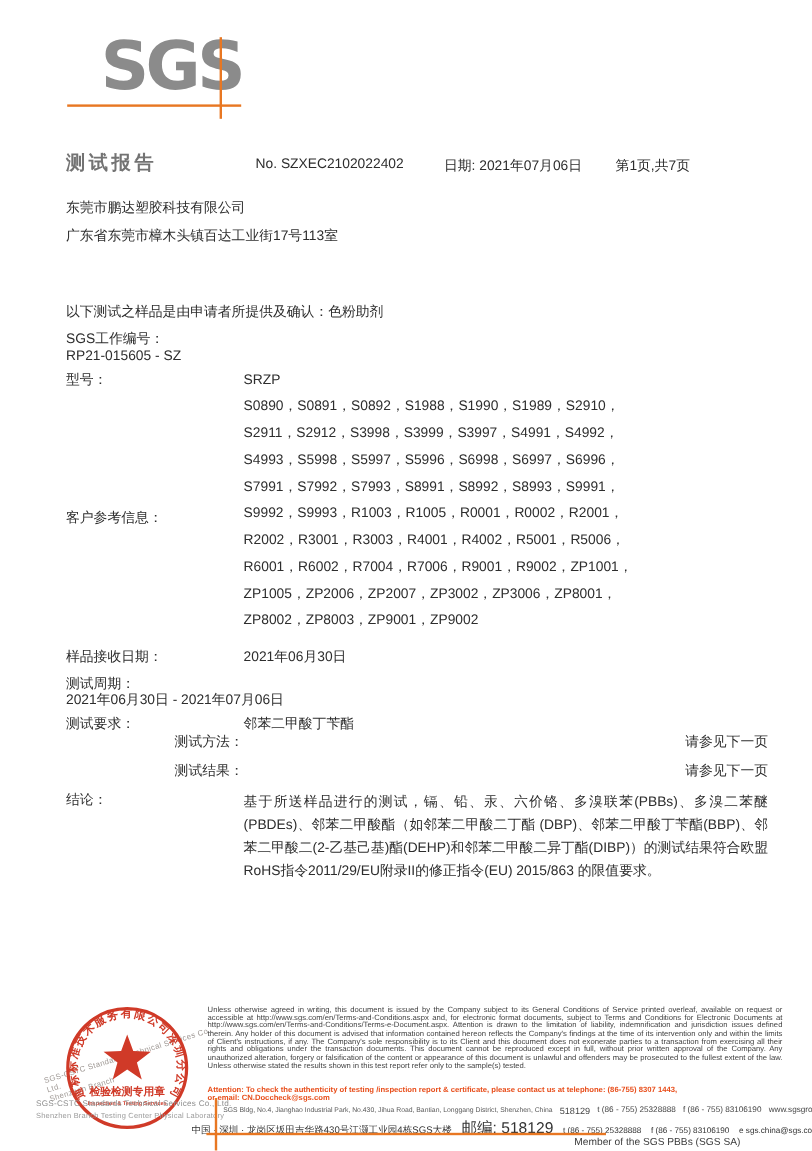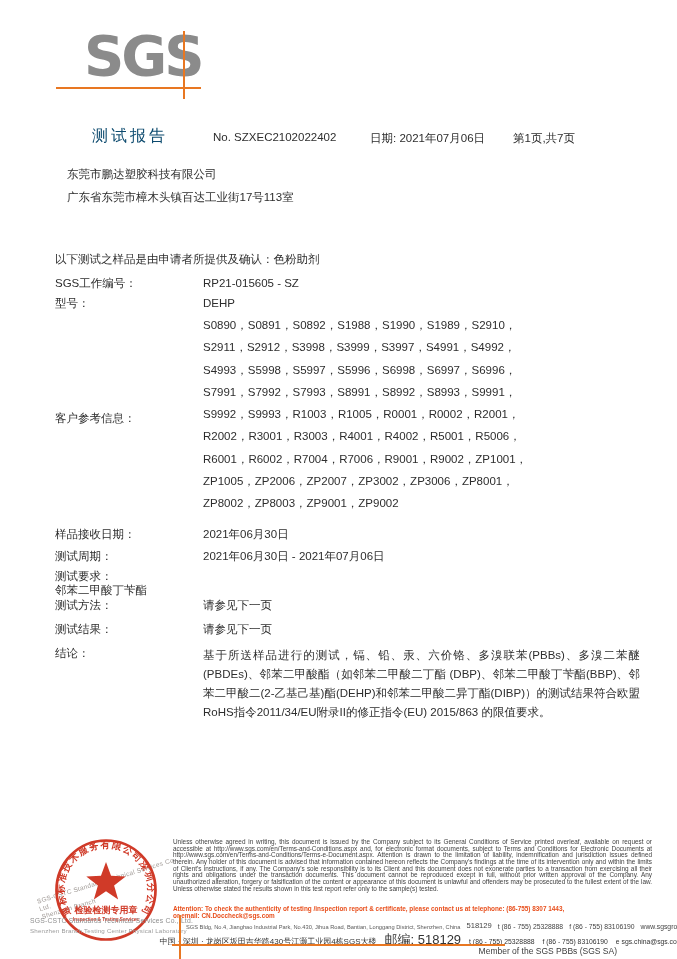--- a/index.html
+++ b/index.html
@@ -8,57 +8,57 @@
     position:relative; width:677px; height:959px; background:#fff; overflow:hidden;
     font-family:"Liberation Sans","DejaVu Sans",sans-serif; color:#2d2d2d;
   }
   
   .logo {
     position:absolute; left:84px; top:28px; font-size:56px; font-weight:700;
     color:#8b8b8b; letter-spacing:-3px; line-height:1; font-family:"DejaVu Sans",sans-serif;
   }
   .hdr-hline { position:absolute; left:56px; top:87px; width:145px; height:2px; background:#e87722; }
   .hdr-vline { position:absolute; left:183px; top:31px; width:2px; height:68px; background:#e87722; }
-  .title    { position:absolute; left:55px;  top:126px; font-size:16px; font-weight:400; letter-spacing:3px; color:#0c4a6e;margin-left:37px; }
+  .title    { position:absolute; left:55px;  top:126px; font-size:16px; font-weight:700; letter-spacing:3px; color:#737373; }
   .reportno { position:absolute; left:213px; top:131px; font-size:11.5px;text-align:right; }
   .rdate    { position:absolute; left:370px; top:131px; font-size:11.5px; }
   .pageno   { position:absolute; left:513px; top:131px; font-size:11.5px; }
   
-  .applicant { position:absolute; left:55px; top:163px; font-size:11.5px; line-height:23px;margin-left:12px; }
+  .applicant { position:absolute; left:55px; top:163px; font-size:11.5px; line-height:23px; }
   
   .intro { position:absolute; left:55px; top:252px; font-size:11.5px;font-family:Liberation Serif, serif; }
   
   .fields { position:absolute; left:55px; top:276px; width:585px; }
   .frow { display:flex; align-items:flex-start; }
   .frow .lbl { width:148px; flex:none; font-size:11.5px; line-height:14px; }
   .frow .val { flex:1; font-size:11.5px; line-height:14px; }
-  .mb20 { margin-bottom:6px; }
+  .mb20 { margin-bottom:6px;flex-direction:column; }
   .mb22 { margin-bottom:8px; }
   .mb8  { margin-bottom:8px;align-items:center; }
-  .mb1  { margin-bottom:1px;flex-direction:column; }
-  .mb10 { margin-bottom:10px; }
+  .mb1  { margin-bottom:1px; }
+  .mb10 { margin-bottom:10px;text-align:right; }
   .ref-line { font-size:11.5px; line-height:14px; margin-bottom:8.3px; }
   .conclusion .val { line-height:19.2px; text-align:justify; }
   
   .wmark {
     position:absolute; left:36px; top:874px; width:160px; transform:rotate(-17deg);
     font-size:6.5px; line-height:8px; color:#a09a96; letter-spacing:.3px;
   }
   .stamp { position:absolute; left:52px; top:836px; width:108px; height:108px; }
   .lab-en  { position:absolute; left:30px; top:917px; font-size:6.8px; color:#8e8e8e; letter-spacing:.2px; }
   .lab-br  { position:absolute; left:30px; top:927px; font-size:6.2px; color:#9b9b9b; letter-spacing:.2px; }
   .disclaimer {
     position:absolute; left:173px; top:839px; width:479px;
     font-size:6.4px; line-height:6.65px; text-align:justify; color:#3f3f3f;
   }
   .attention {
     position:absolute; left:173px; top:905px; width:479px;
     font-size:6.4px; line-height:7px; color:#e84e1b; font-weight:700;
   }
-  .addr-en { position:absolute; left:186px; top:921px; width:470px; display:flex; gap:6px; align-items:flex-end; color:#5a5a5a; white-space:nowrap; }
+  .addr-en { position:absolute; left:186px; top:921px; width:470px; display:flex; gap:6px; align-items:center; color:#5a5a5a; white-space:nowrap; }
   .addr-en .a  { font-size:5.7px; }
   .addr-en .p  { font-size:7.6px; color:#444; }
   .addr-en .t  { font-size:6.8px; color:#444; }
   .addr-cn { position:absolute; left:186px; top:931px; width:470px; display:flex; gap:8px; align-items:baseline; color:#333; white-space:nowrap;justify-content:center; }
   .addr-cn .a  { font-size:8px; }
   .addr-cn .p  { font-size:13px; }
   .addr-cn .t  { font-size:6.8px; }
   .ftr-vline { position:absolute; left:179px; top:915px; width:1.5px; height:44px; background:#e87722; }
   .ftr-hline { position:absolute; left:172px; top:944px; width:333px; height:1.5px; background:#e87722; }
   .member { position:absolute; right:60px; top:946px; font-size:8.5px; color:#3c3c3c; }
@@ -86,21 +86,21 @@
 
   <div class="fields">
 
     <div class="frow mb20">
       <div class="lbl">SGS工作编号：</div>
       <div class="val">RP21-015605 - SZ</div>
     </div>
 
     <div class="frow mb22">
       <div class="lbl">型号：</div>
-      <div class="val">DEHP</div>
+      <div class="val">SRZP</div>
     </div>
 
     <div class="frow mb8">
       <div class="lbl">客户参考信息：</div>
       <div class="val">
         <div class="ref-line">S0890，S0891，S0892，S1988，S1990，S1989，S2910，</div>
         <div class="ref-line">S2911，S2912，S3998，S3999，S3997，S4991，S4992，</div>
         <div class="ref-line">S4993，S5998，S5997，S5996，S6998，S6997，S6996，</div>
         <div class="ref-line">S7991，S7992，S7993，S8991，S8992，S8993，S9991，</div>
         <div class="ref-line">S9992，S9993，R1003，R1005，R0001，R0002，R2001，</div>
@@ -131,21 +131,21 @@
       <div class="val">请参见下一页</div>
     </div>
 
     <div class="frow mb10">
       <div class="lbl">测试结果：</div>
       <div class="val">请参见下一页</div>
     </div>
 
     <div class="frow conclusion">
       <div class="lbl">结论：</div>
-      <div class="val">基于所送样品进行的测试，镉、铅、汞、六价铬、多溴联苯(PBBs)、多溴二苯醚(PBDEs)、邻苯二甲酸酯（如邻苯二甲酸二丁酯 (DBP)、邻苯二甲酸丁苄酯(BBP)、邻苯二甲酸二(2-乙基己基)酯(DEHP)和邻苯二甲酸二异丁酯(DIBP)）的测试结果符合欧盟RoHS指令2011/34/EU附录II的修正指令(EU) 2015/863 的限值要求。</div>
+      <div class="val">基于所送样品进行的测试，镉、铅、汞、六价铬、多溴联苯(PBBs)、多溴二苯醚(PBDEs)、邻苯二甲酸酯（如邻苯二甲酸二丁酯 (DBP)、邻苯二甲酸丁苄酯(BBP)、邻苯二甲酸二(2-乙基己基)酯(DEHP)和邻苯二甲酸二异丁酯(DIBP)）的测试结果符合欧盟RoHS指令2011/29/EU附录II的修正指令(EU) 2015/863 的限值要求。</div>
     </div>
 
   </div>
 
   <div class="wmark">
     <div>SGS-CSTC Standards Technical Services Co., Ltd.</div>
     <div>Shenzhen Branch</div>
   </div>
 
   <svg class="stamp" viewBox="0 0 120 120">

